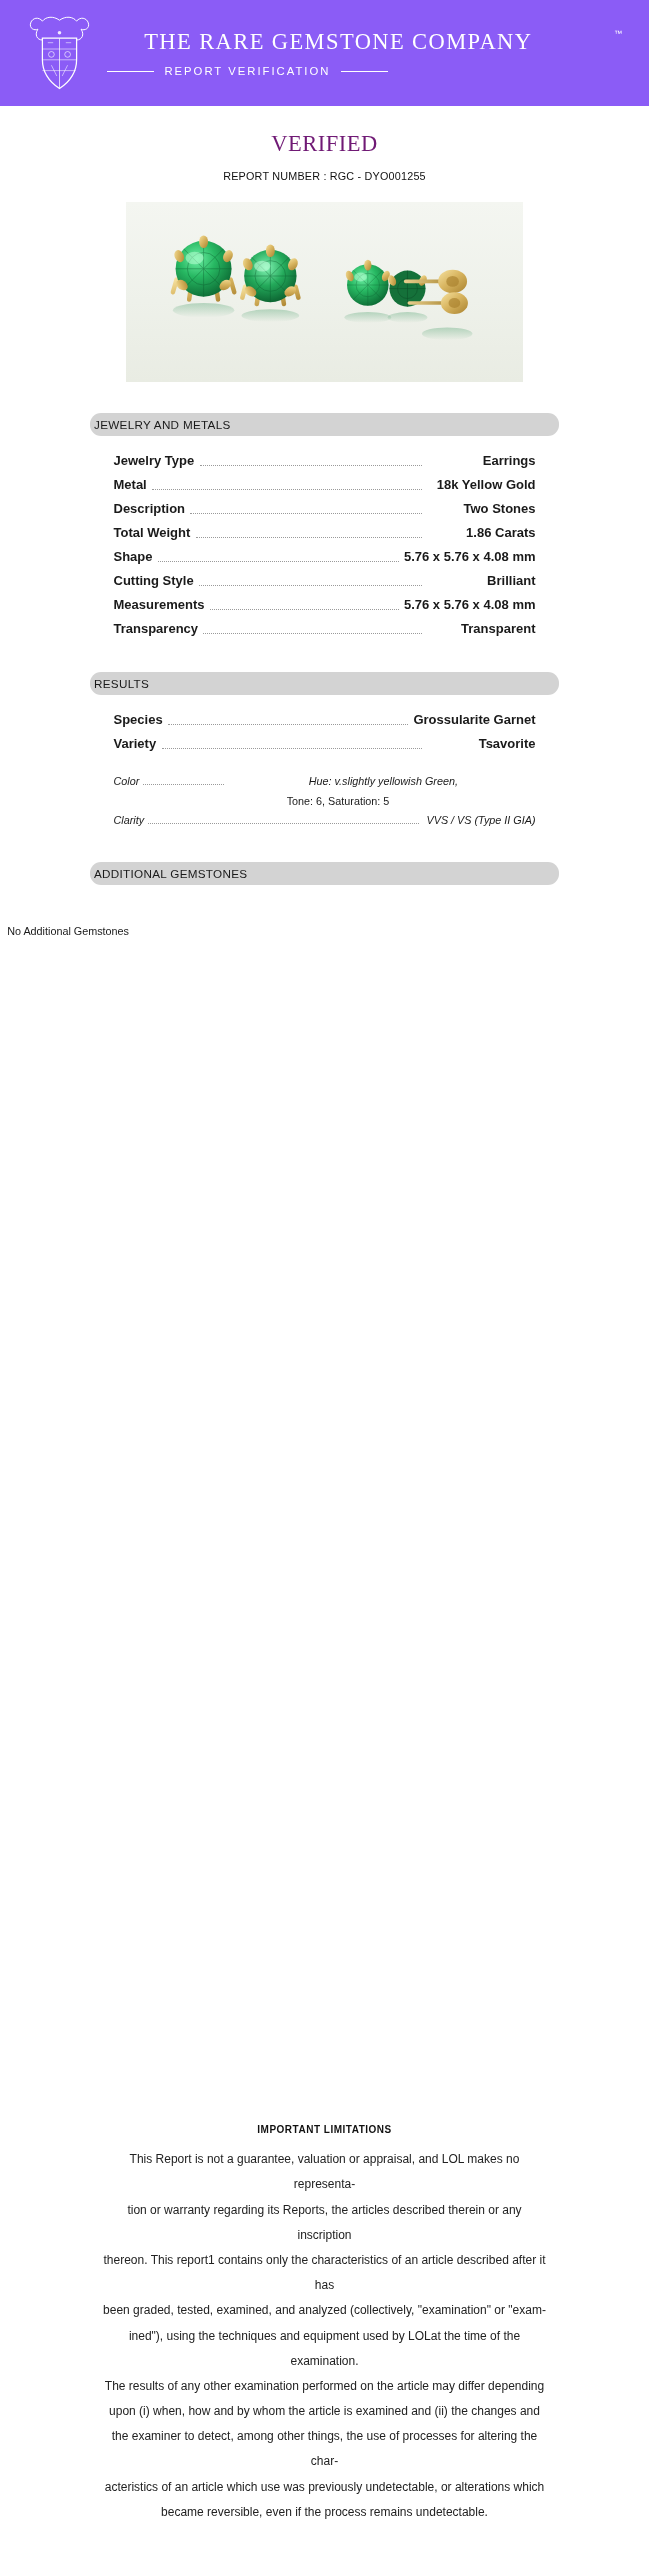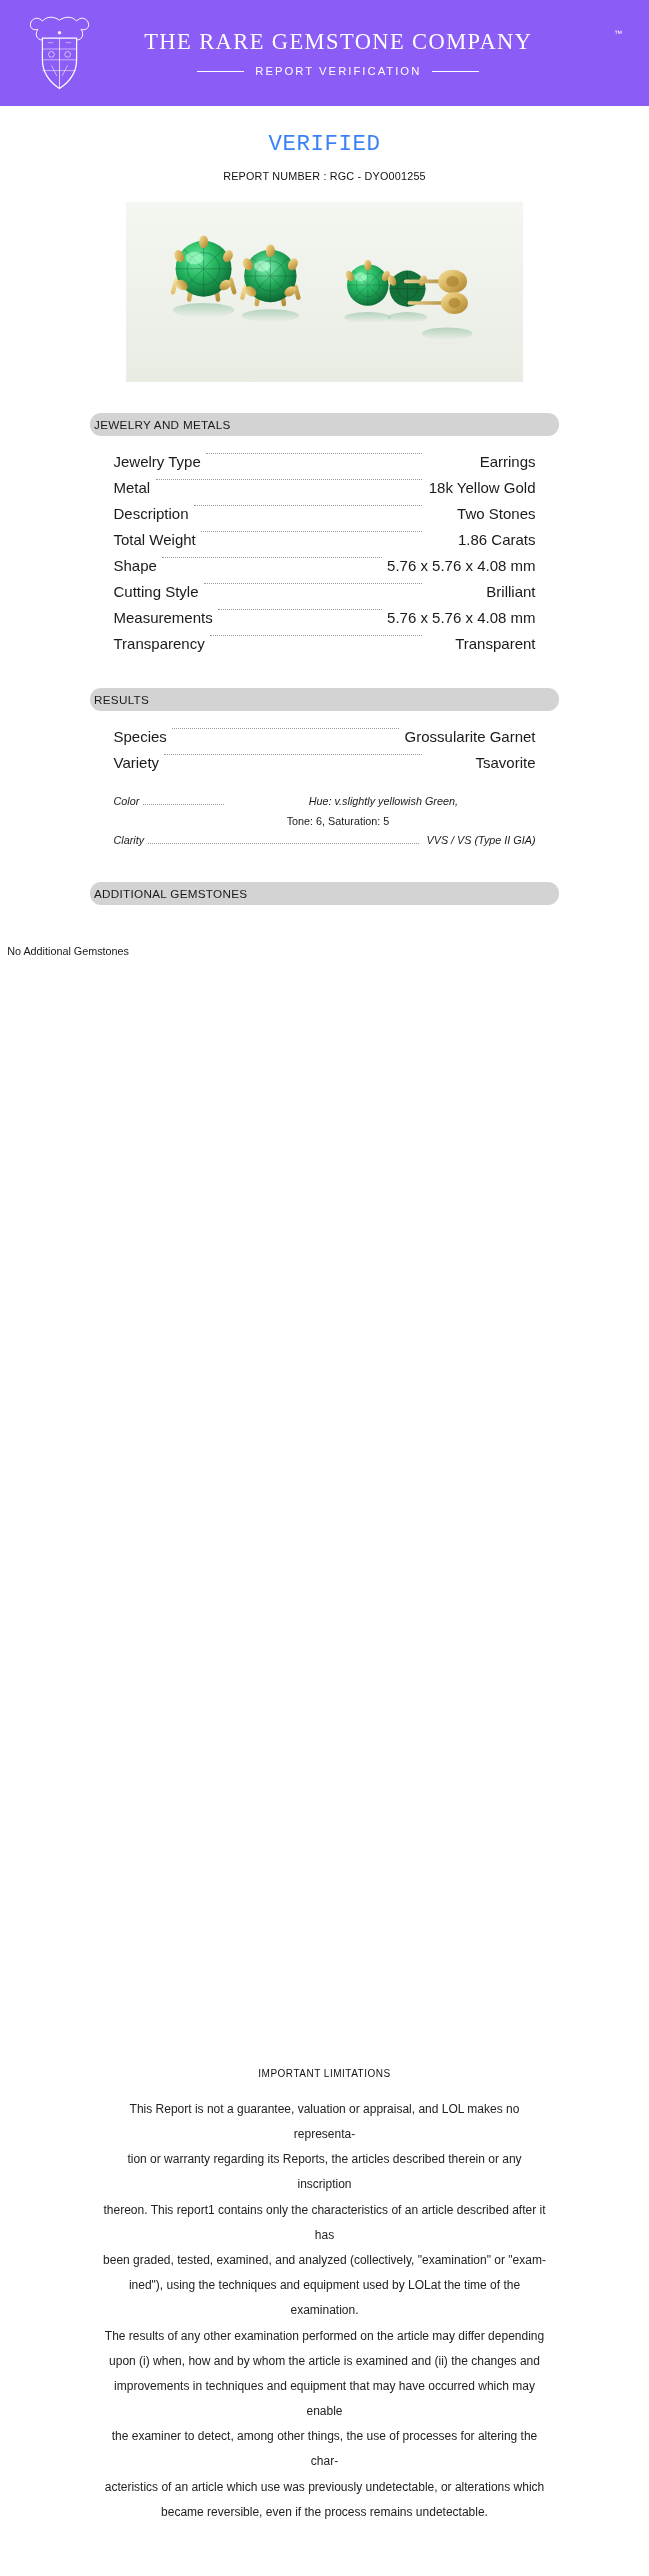--- a/index.html
+++ b/index.html
@@ -49,21 +49,21 @@
     letter-spacing: 1.4px;
     font-family: "Liberation Serif", serif;
     font-weight: normal;
     white-space: nowrap;
   }
   .brand-sub-wrap {
     display: flex;
     align-items: center;
     margin-top: 10px;
     width: 100%;
-    justify-content: center;
+    justify-content: flex-start;
   }
   .brand-sub {
     color: #ffffff;
     font-size: 11.3px;
     letter-spacing: 2px;
     font-family: "Liberation Sans", sans-serif;
     padding: 0 10.8px;
     white-space: nowrap;
   }
   .rule {
@@ -80,22 +80,22 @@
   }
 
   
   .verified-block {
     text-align: center;
     padding-top: 25px;
   }
   .verified {
     font-size: 22.5px;
     letter-spacing: 0.5px;
-    color: #3b82f6;
-    font-family: Liberation Mono, monospace;
+    color: #701a75;
+    font-family: Liberation Serif, serif;
   }
   .report-number {
     font-size: 10.8px;
     color: #111;
     margin-top: 12.6px;
     font-weight: normal;
     letter-spacing: 0.2px;
   }
 
   
@@ -132,24 +132,25 @@
     font-size: 9px;
     color: #333;
     margin-left: 9px;
     letter-spacing: 0.2px;
   }
 
   
   .rows { padding: 12.6px 23.5px 0 23.5px; }
   .row {
     display: flex;
-    align-items: flex-start;
-    font-size: 15px;
+    align-items: flex-end;
+    font-size: 13px;
     color: #1a1a1a;
     padding: 4.5px 0;
+    font-weight: bold;
   }
   .row .label { white-space: nowrap; }
   .row .dots {
     flex: 1;
     border-bottom: 0.9px dotted #9a9a9a;
     margin: 0 5.4px 2.7px 5.4px;
     height: 0.9px;
   }
   .row .value {
     white-space: nowrap;
@@ -195,24 +196,24 @@
   
   .footer {
     position: absolute;
     left: 0;
     right: 0;
     bottom: 51px;
     text-align: center;
   }
   .footer-title {
     font-size: 10px;
-    font-weight: normal;
+    font-weight: bold;
     letter-spacing: 0.5px;
     color: #111;
-    margin-bottom: 18px;
+    margin-bottom: 12px;
   }
   .footer-body {
     width: 451px;
     margin: 0 auto;
     font-size: 12px;
     line-height: 2.1;
     color: #222;
     text-align: center;
   }
 </style>
@@ -460,21 +461,20 @@
   <div class="footer">
     <div class="footer-title">IMPORTANT LIMITATIONS</div>
     <div class="footer-body">
       <div>This Report is not a guarantee, valuation or appraisal, and LOL makes no representa-</div>
       <div>tion or warranty regarding its Reports, the articles described therein or any inscription</div>
       <div>thereon. This report1 contains only the characteristics of an article described after it has</div>
       <div>been graded, tested, examined, and analyzed (collectively, "examination" or "exam-</div>
       <div>ined"), using the techniques and equipment used by LOLat the time of the examination.</div>
       <div>The results of any other examination performed on the article may differ depending</div>
       <div>upon (i) when, how and by whom the article is examined and (ii) the changes and</div>
-      <div>improvements in techniques and equipment that may have occurred which may enable</div>
       <div>the examiner to detect, among other things, the use of processes for altering the char-</div>
       <div>acteristics of an article which use was previously undetectable, or alterations which</div>
       <div>became reversible, even if the process remains undetectable.</div>
     </div>
   </div>
 
 </div>
 
 
 </body></html>

